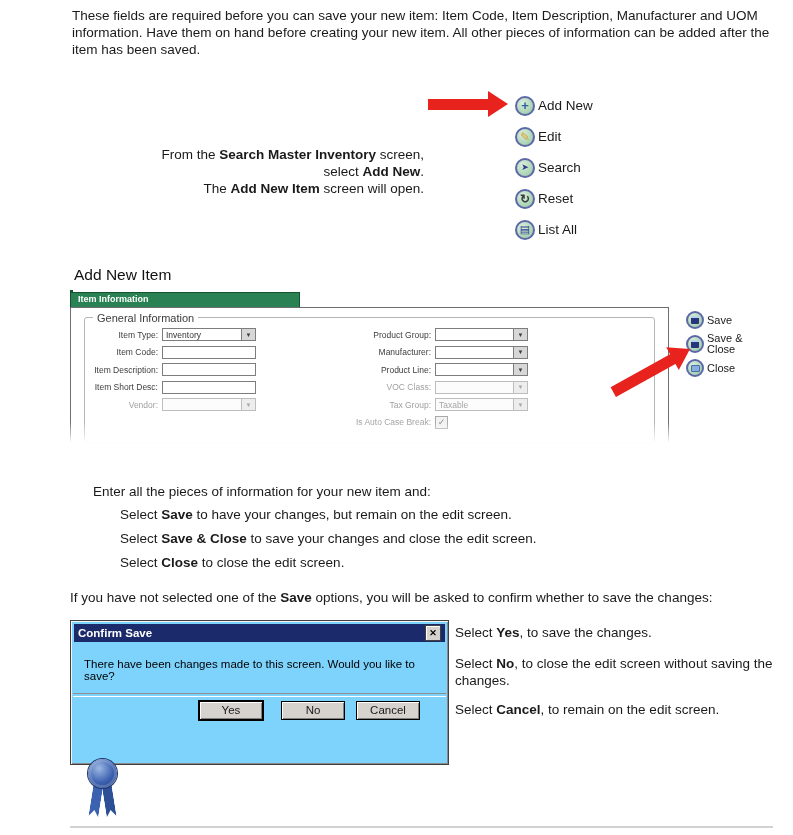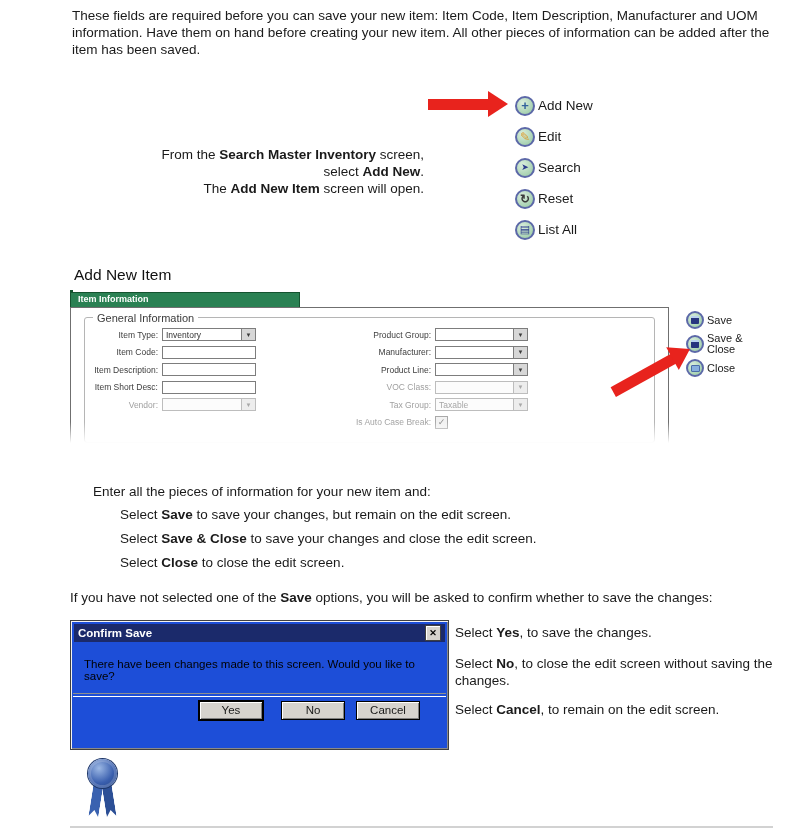--- a/index.html
+++ b/index.html
@@ -81,21 +81,21 @@
 
   
   .step{position:absolute;font-size:13.5px;}
   #step-enter{left:93px;top:484px;}
   #step-save{left:120px;top:507px;}
   #step-save-close{left:120px;top:531px;}
   #step-close{left:120px;top:555px;}
   #confirm-line{left:70px;top:590px;}
 
   
-  #dialog{position:absolute;left:70px;top:620px;width:379px;height:130px;background:#1d4ed8;
+  #dialog{position:absolute;left:70px;top:620px;width:379px;height:145px;background:#7dd3fc;
       border:1px solid #404040;box-sizing:border-box;
       box-shadow:inset 1px 1px 0 #f5f4f2, inset -1px -1px 0 #8a8a8a;}
   .titlebar{position:absolute;left:3px;top:3px;right:3px;height:18px;background:#1b2a6b;color:#fff;
       font-size:11.5px;font-weight:bold;display:flex;align-items:center;padding:0 4px;box-sizing:border-box;}
   .tclose{margin-left:auto;width:14px;height:14px;background:#d6d3ce;border:1px solid #404040;
       box-shadow:inset 1px 1px 0 #fff;font-size:9px;font-weight:bold;color:#000;
       display:flex;align-items:center;justify-content:center;}
   .dlg-msg{position:absolute;left:13px;top:37px;font-size:11.5px;color:#000;}
   .dlg-divider{position:absolute;left:2px;right:2px;top:72px;height:2px;
       border-top:1px solid #8f8f8f;border-bottom:1px solid #ffffff;}
@@ -278,21 +278,21 @@
       <span class="action-label">Close</span>
     </div>
   </div>
 
   <div id="arrow2" class="red-arrow">
     <div class="shaft"></div>
     <div class="head"></div>
   </div>
 
   <div id="step-enter" class="step">Enter all the pieces of information for your new item and:</div>
-  <div id="step-save" class="step"><span>Select </span><b>Save</b><span> to save your changes, but remain on the edit screen.</span></div>
+  <div id="step-save" class="step"><span>Select </span><b>Save</b><span> to have your changes, but remain on the edit screen.</span></div>
   <div id="step-save-close" class="step"><span>Select </span><b>Save &amp; Close</b><span> to save your changes and close the edit screen.</span></div>
   <div id="step-close" class="step"><span>Select </span><b>Close</b><span> to close the edit screen.</span></div>
   <div id="confirm-line" class="step"><span>If you have not selected one of the </span><b>Save</b><span> options, you will be asked to confirm whether to save the changes:</span></div>
 
   <div id="dialog">
     <div class="titlebar">
       <span>Confirm Save</span>
       <span class="tclose">✕</span>
     </div>
     <div class="dlg-msg">There have been changes made to this screen. Would you like to save?</div>

